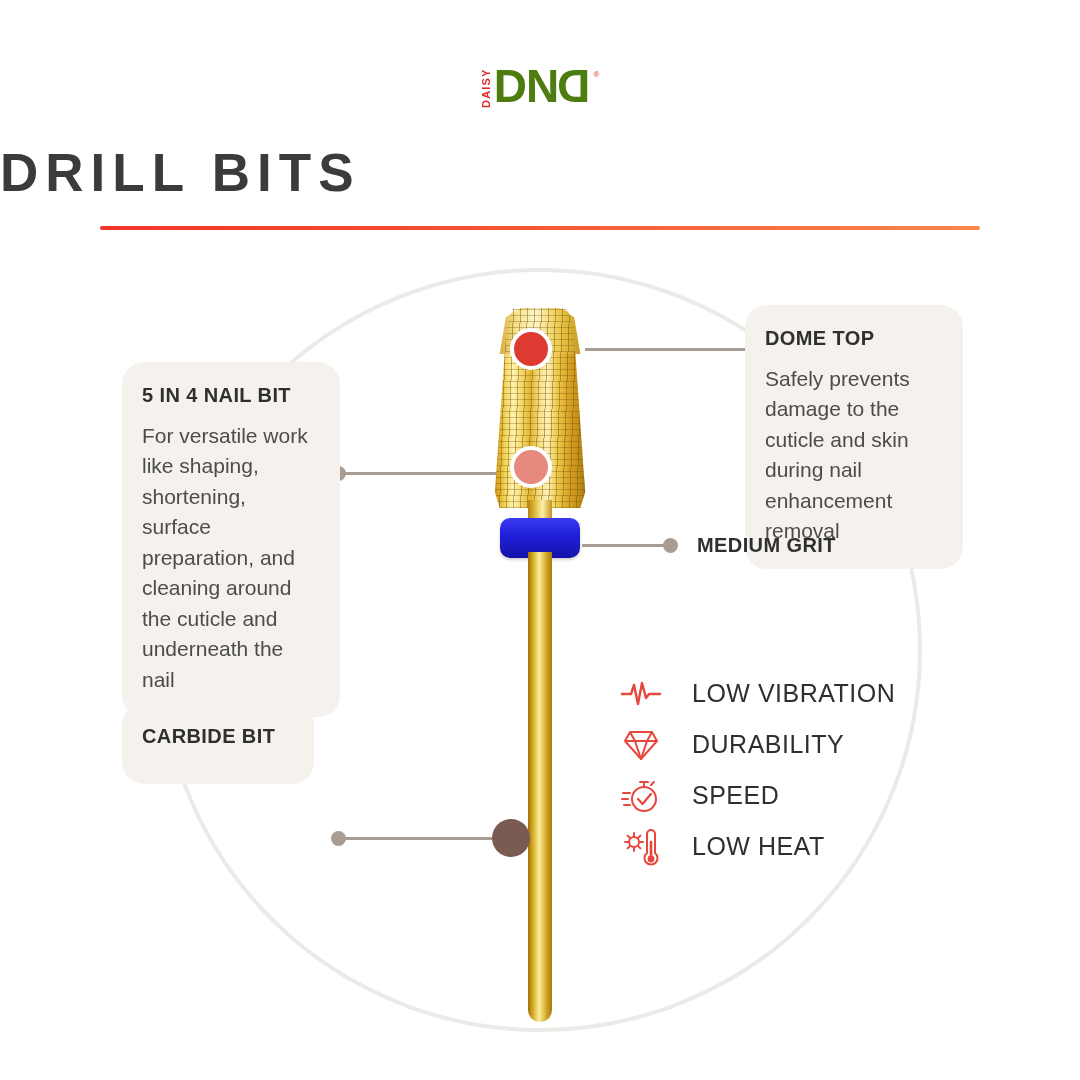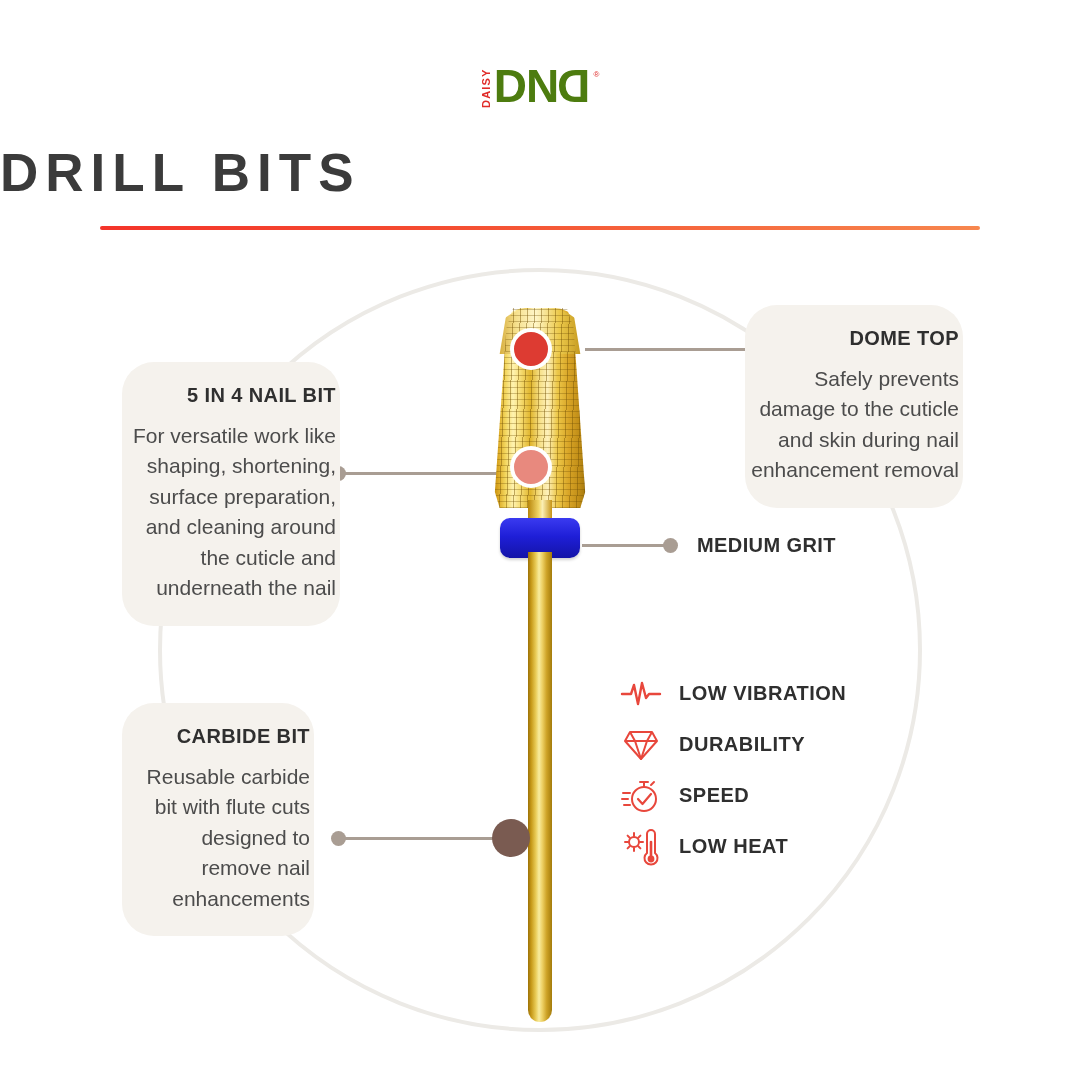--- a/index.html
+++ b/index.html
@@ -75,40 +75,40 @@
   .dot-pink{left:40px;top:146px;width:42px;height:42px;background:#e8897e;
         border:4px solid #ffffff;box-sizing:border-box;}
   .dot-brown{left:22px;top:519px;width:38px;height:38px;background:#7a5b51;}
 
   
   .leader{position:absolute;height:3px;background:#a99d93;}
   .leader-dot{position:absolute;width:15px;height:15px;border-radius:50%;
         background:#a99d93;}
 
   
-  .callout{position:absolute;background:#f5f2ed;border-radius:32px;
-        padding:22px 4px;box-sizing:border-box;text-align:right;}
+  .callout{position:absolute;background:#f5f2ed;border-radius:22px;
+        padding:22px 20px;box-sizing:border-box;text-align:left;}
   .callout h3{margin:0 0 14px 0;font-size:20px;font-weight:700;
         color:#2f2f2f;letter-spacing:.4px;}
   .callout p{margin:0;font-size:21px;line-height:1.45;color:#4c4c4c;}
 
   #box-nail{left:122px;top:362px;width:218px;}
   #box-dome{left:745px;top:305px;width:218px;}
   #box-carbide{left:122px;top:703px;width:192px;}
 
   .plain-label{position:absolute;font-size:20px;font-weight:700;color:#2f2f2f;
         letter-spacing:.4px;}
   #label-grit{left:697px;top:534px;}
 
   
   .features{position:absolute;left:618px;top:668px;width:330px;}
   .feature{display:flex;align-items:center;height:51px;margin-bottom:0;}
   .feature .ficon{width:46px;height:40px;display:flex;align-items:center;
         justify-content:center;flex:0 0 46px;}
-  .feature .flabel{margin-left:15px;font-size:20px;font-weight:700;
+  .feature .flabel{margin-left:28px;font-size:25px;font-weight:400;
         color:#2f2f2f;letter-spacing:.5px;}
 </style>
 </head>
 <body>
 
 <div class="stage">
 
   <div class="logo">
     <div class="logo-inner">
       <span class="logo-daisy">DAISY</span>
@@ -152,21 +152,20 @@
     <p>For versatile work like shaping, shortening, surface preparation, and cleaning around the cuticle and underneath the nail</p>
   </div>
 
   <div class="callout" id="box-dome">
     <h3>DOME TOP</h3>
     <p>Safely prevents damage to the cuticle and skin during nail enhancement removal</p>
   </div>
 
   <div class="callout" id="box-carbide">
     <h3>CARBIDE BIT</h3>
-    <p>Reusable carbide bit with flute cuts designed to remove nail enhancements</p>
   </div>
 
   <div class="plain-label" id="label-grit">MEDIUM GRIT</div>
 
   <div class="features">
 
     <div class="feature">
       <span class="ficon">
         <svg width="42" height="28" viewBox="0 0 42 28">
           <path d="M2 14 H8 L11 14 L14 5 L18 24 L22 3 L26 18 L29 14 H40" fill="none" stroke="#e8473c" stroke-width="2.4" stroke-linecap="round" stroke-linejoin="round"></path>

